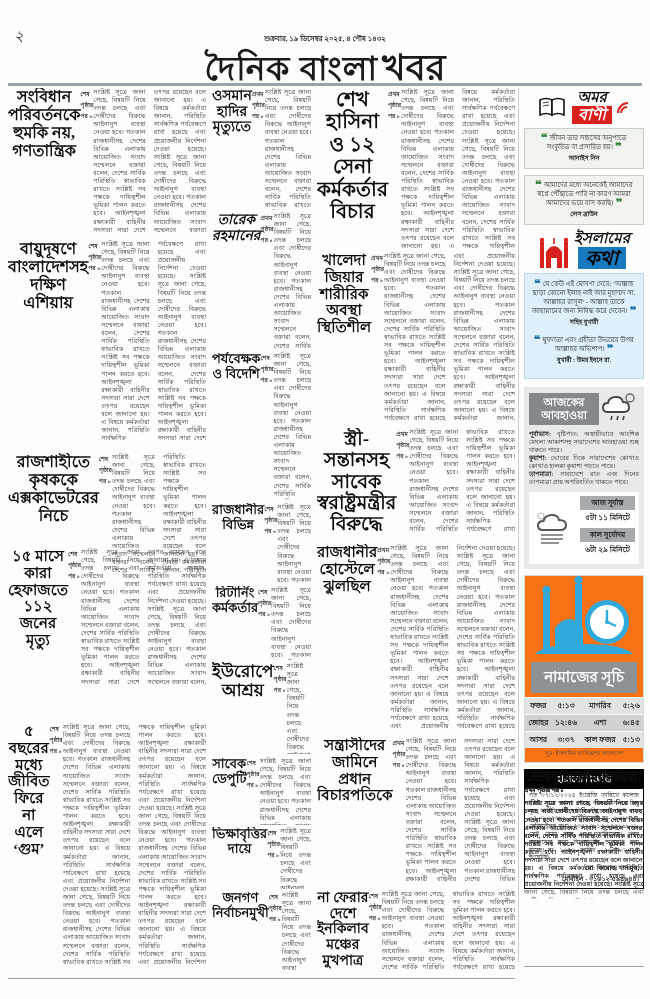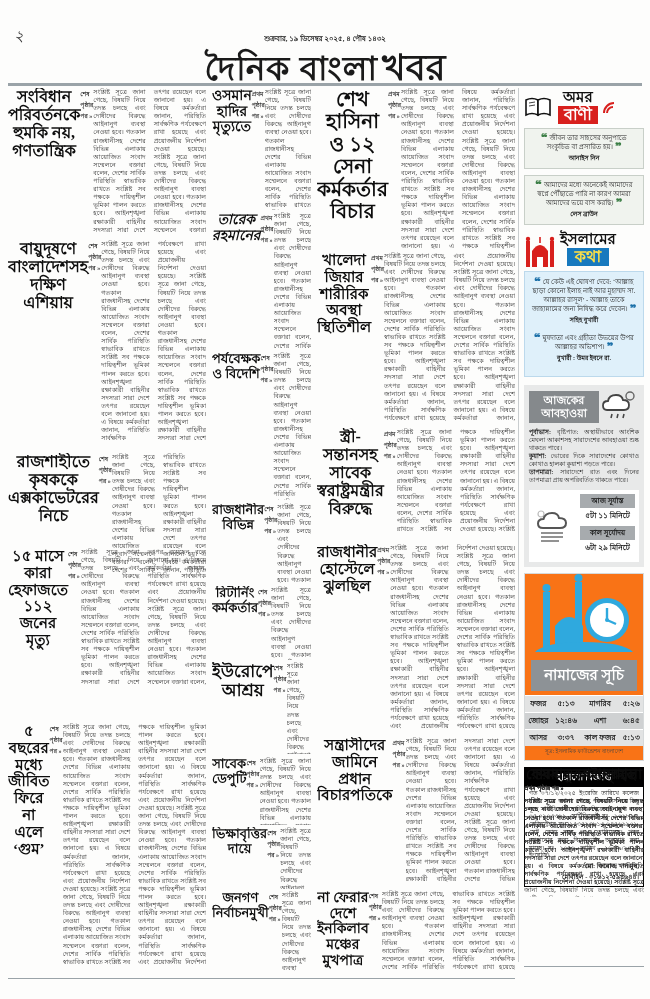--- a/index.html
+++ b/index.html
@@ -17,26 +17,26 @@
 
   
   .article{position:absolute;overflow:hidden;display:flex;}
   .article h2{margin:0 0 2px 0;text-align:center;font-weight:700;line-height:1.12;color:#0d0d0d;}
   .kicker{font-size:6px;font-weight:bold;color:#333;margin:1px 0 3px 0;}
   .abody{flex:1 1 auto;overflow:hidden;font-size:6.3px;line-height:8.1px;text-align:justify;color:#2a2a2a;}
   .abody.cols2{column-count:2;column-gap:8px;}
 
   
   .sidebar{position:absolute;left:524px;top:88px;width:120px;}
-  .logo-row{display:flex;align-items:center;gap:4px;margin:2px 0 4px 0;}
+  .logo-row{display:flex;align-items:center;justify-content:center;gap:4px;margin:2px 0 4px 0;font-style:italic;}
   .ab-stack{display:flex;flex-direction:column;align-items:center;line-height:1;}
   .ab-top{font-size:15px;font-weight:900;color:#111;}
   .ab-bottom{font-size:16px;font-weight:900;color:#fff;background:#d8201d;padding:1px 6px;margin-top:1px;}
   .ik-top{font-size:15px;font-weight:900;color:#111;}
-  .ik-bottom{font-size:16px;font-weight:900;color:#fde047;background:#1779be;padding:1px 8px;margin-top:1px;}
+  .ik-bottom{font-size:20px;font-weight:900;color:#000000;background:#1779be;padding:1px 8px;margin-top:1px;}
   .quote-box{border:1px solid #c8cfc8;background:#f0f3ee;margin:0 0 6px 0;padding:4px 5px;text-align:center;}
   .quote-text{font-size:6.8px;line-height:9px;color:#222;}
   .qmark{font-weight:bold;font-size:9px;}
   .qmark.green{color:#3a7d44;}
   .qmark.blue{color:#1a6fa8;}
   .quote-author{font-size:6.2px;font-weight:bold;margin-top:2px;color:#111;}
   .hadith-box{background:#dff0fa;border:1px solid #bcd9ec;padding:5px;margin:0 0 8px 0;text-align:center;}
   .hadith-box .quote-item{margin-bottom:7px;}
   .weather-box{background:#e8e9e9;padding:5px;margin:0 0 6px 0;}
   .weather-head{display:flex;align-items:center;justify-content:space-between;}
@@ -115,21 +115,21 @@
         <h2 style="font-size: 13px;">পর্যবেক্ষক ও বিদেশি</h2>
         <div class="kicker">শেষ পৃষ্ঠার পর »</div>
         <div class="abody">সংশ্লিষ্ট সূত্রে জানা গেছে, বিষয়টি নিয়ে তদন্ত চলছে এবং দোষীদের বিরুদ্ধে আইনানুগ ব্যবস্থা নেওয়া হবে। গতকাল রাজধানীসহ দেশের বিভিন্ন এলাকায় আয়োজিত সংবাদ সম্মেলনে বক্তারা বলেন, দেশের সার্বিক পরিস্থিতি স্বাভাবিক রাখতে সংশ্লিষ্ট সব পক্ষকে দায়িত্বশীল ভূমিকা পালন করতে হবে। আইনশৃঙ্খলা রক্ষাকারী বাহিনীর সদস্যরা সারা দেশে তৎপর রয়েছেন বলে জানানো হয়। এ বিষয়ে কর্মকর্তারা জানান, পরিস্থিতি সার্বক্ষণিক পর্যবেক্ষণে রাখা হয়েছে এবং প্রয়োজনীয় নির্দেশনা দেওয়া হয়েছে। সংশ্লিষ্ট সূত্রে জানা গেছে, বিষয়টি নিয়ে তদন্ত চলছে এবং দোষীদের বিরুদ্ধে আইনানুগ ব্যবস্থা নেওয়া হবে। গতকাল রাজধানীসহ দেশের বিভিন্ন এলাকায় আয়োজিত সংবাদ সম্মেলনে বক্তারা বলেন, দেশের সার্বিক পরিস্থিতি স্বাভাবিক রাখতে সংশ্লিষ্ট সব পক্ষকে দায়িত্বশীল ভূমিকা পালন করতে হবে। আইনশৃঙ্খলা রক্ষাকারী বাহিনীর সদস্যরা সারা দেশে তৎপর রয়েছেন বলে জানানো হয়। এ বিষয়ে কর্মকর্তারা জানান, পরিস্থিতি সার্বক্ষণিক পর্যবেক্ষণে রাখা হয়েছে এবং প্রয়োজনীয় নির্দেশনা দেওয়া হয়েছে। সংশ্লিষ্ট সূত্রে জানা গেছে, বিষয়টি নিয়ে তদন্ত চলছে এবং দোষীদের বিরুদ্ধে আইনানুগ ব্যবস্থা নেওয়া হবে। গতকাল রাজধানীসহ দেশের বিভিন্ন এলাকায় আয়োজিত সংবাদ সম্মেলনে বক্তারা বলেন, দেশের সার্বিক পরিস্থিতি স্বাভাবিক রাখতে সংশ্লিষ্ট সব পক্ষকে দায়িত্বশীল ভূমিকা পালন করতে হবে। আইনশৃঙ্খলা রক্ষাকারী বাহিনীর সদস্যরা সারা দেশে তৎপর রয়েছেন বলে জানানো হয়। এ বিষয়ে কর্মকর্তারা জানান, পরিস্থিতি সার্বক্ষণিক পর্যবেক্ষণে রাখা হয়েছে এবং প্রয়োজনীয় নির্দেশনা দেওয়া হয়েছে। সংশ্লিষ্ট সূত্রে জানা গেছে, বিষয়টি নিয়ে তদন্ত চলছে এবং দোষীদের বিরুদ্ধে আইনানুগ ব্যবস্থা নেওয়া হবে। গতকাল রাজধানীসহ দেশের বিভিন্ন এলাকায় আয়োজিত সংবাদ সম্মেলনে বক্তারা বলেন, দেশের সার্বিক পরিস্থিতি স্বাভাবিক রাখতে সংশ্লিষ্ট সব পক্ষকে দায়িত্বশীল ভূমিকা পালন করতে হবে। আইনশৃঙ্খলা রক্ষাকারী বাহিনীর সদস্যরা সারা দেশে তৎপর রয়েছেন বলে জানানো হয়। এ বিষয়ে কর্মকর্তারা জানান, পরিস্থিতি সার্বক্ষণিক পর্যবেক্ষণে রাখা হয়েছে এবং প্রয়োজনীয় নির্দেশনা দেওয়া হয়েছে। সংশ্লিষ্ট সূত্রে জানা গেছে, বিষয়টি নিয়ে তদন্ত চলছে এবং দোষীদের বিরুদ্ধে আইনানুগ ব্যবস্থা নেওয়া হবে। গতকাল রাজধানীসহ দেশের বিভিন্ন এলাকায় আয়োজিত সংবাদ সম্মেলনে বক্তারা বলেন, দেশের সার্বিক পরিস্থিতি স্বাভাবিক রাখতে সংশ্লিষ্ট সব পক্ষকে দায়িত্বশীল ভূমিকা পালন করতে হবে। আইনশৃঙ্খলা রক্ষাকারী বাহিনীর সদস্যরা সারা দেশে তৎপর রয়েছেন বলে জানানো হয়। এ বিষয়ে কর্মকর্তারা জানান, পরিস্থিতি সার্বক্ষণিক পর্যবেক্ষণে রাখা হয়েছে এবং প্রয়োজনীয় নির্দেশনা দেওয়া হয়েছে। সংশ্লিষ্ট সূত্রে জানা গেছে, বিষয়টি নিয়ে তদন্ত চলছে এবং দোষীদের বিরুদ্ধে আইনানুগ ব্যবস্থা নেওয়া হবে। গতকাল রাজধানীসহ দেশের বিভিন্ন এলাকায় আয়োজিত সংবাদ সম্মেলনে বক্তারা বলেন, দেশের সার্বিক পরিস্থিতি স্বাভাবিক রাখতে সংশ্লিষ্ট সব পক্ষকে দায়িত্বশীল ভূমিকা পালন করতে হবে। আইনশৃঙ্খলা রক্ষাকারী বাহিনীর সদস্যরা সারা দেশে তৎপর রয়েছেন বলে জানানো হয়। এ বিষয়ে কর্মকর্তারা জানান, পরিস্থিতি সার্বক্ষণিক পর্যবেক্ষণে রাখা হয়েছে এবং প্রয়োজনীয় নির্দেশনা দেওয়া হয়েছে। সংশ্লিষ্ট সূত্রে জানা গেছে, বিষয়টি নিয়ে তদন্ত চলছে এবং দোষীদের বিরুদ্ধে আইনানুগ ব্যবস্থা নেওয়া হবে। গতকাল রাজধানীসহ দেশের বিভিন্ন এলাকায় আয়োজিত সংবাদ সম্মেলনে বক্তারা বলেন, দেশের সার্বিক পরিস্থিতি স্বাভাবিক রাখতে সংশ্লিষ্ট সব পক্ষকে দায়িত্বশীল ভূমিকা পালন করতে হবে। আইনশৃঙ্খলা রক্ষাকারী বাহিনীর সদস্যরা সারা দেশে তৎপর রয়েছেন বলে জানানো হয়। এ বিষয়ে কর্মকর্তারা জানান, পরিস্থিতি সার্বক্ষণিক পর্যবেক্ষণে রাখা হয়েছে এবং প্রয়োজনীয় নির্দেশনা দেওয়া হয়েছে। </div>
       </section>
       <section class="article" style="left: 8px; top: 453px; width: 198px; height: 126px; position: absolute;">
         <h2 style="font-size: 16px;">রাজশাহীতে কৃষককে এক্সকাভেটরের নিচে</h2>
         <div class="kicker">শেষ পৃষ্ঠার পর »</div>
         <div class="abody cols2">সংশ্লিষ্ট সূত্রে জানা গেছে, বিষয়টি নিয়ে তদন্ত চলছে এবং দোষীদের বিরুদ্ধে আইনানুগ ব্যবস্থা নেওয়া হবে। গতকাল রাজধানীসহ দেশের বিভিন্ন এলাকায় আয়োজিত সংবাদ সম্মেলনে বক্তারা বলেন, দেশের সার্বিক পরিস্থিতি স্বাভাবিক রাখতে সংশ্লিষ্ট সব পক্ষকে দায়িত্বশীল ভূমিকা পালন করতে হবে। আইনশৃঙ্খলা রক্ষাকারী বাহিনীর সদস্যরা সারা দেশে তৎপর রয়েছেন বলে জানানো হয়। এ বিষয়ে কর্মকর্তারা জানান, পরিস্থিতি সার্বক্ষণিক পর্যবেক্ষণে রাখা হয়েছে এবং প্রয়োজনীয় নির্দেশনা দেওয়া হয়েছে। সংশ্লিষ্ট সূত্রে জানা গেছে, বিষয়টি নিয়ে তদন্ত চলছে এবং দোষীদের বিরুদ্ধে আইনানুগ ব্যবস্থা নেওয়া হবে। গতকাল রাজধানীসহ দেশের বিভিন্ন এলাকায় আয়োজিত সংবাদ সম্মেলনে বক্তারা বলেন, দেশের সার্বিক পরিস্থিতি স্বাভাবিক রাখতে সংশ্লিষ্ট সব পক্ষকে দায়িত্বশীল ভূমিকা পালন করতে হবে। আইনশৃঙ্খলা রক্ষাকারী বাহিনীর সদস্যরা সারা দেশে তৎপর রয়েছেন বলে জানানো হয়। এ বিষয়ে কর্মকর্তারা জানান, পরিস্থিতি সার্বক্ষণিক পর্যবেক্ষণে রাখা হয়েছে এবং প্রয়োজনীয় নির্দেশনা দেওয়া হয়েছে। সংশ্লিষ্ট সূত্রে জানা গেছে, বিষয়টি নিয়ে তদন্ত চলছে এবং দোষীদের বিরুদ্ধে আইনানুগ ব্যবস্থা নেওয়া হবে। গতকাল রাজধানীসহ দেশের বিভিন্ন এলাকায় আয়োজিত সংবাদ সম্মেলনে বক্তারা বলেন, দেশের সার্বিক পরিস্থিতি স্বাভাবিক রাখতে সংশ্লিষ্ট সব পক্ষকে দায়িত্বশীল ভূমিকা পালন করতে হবে। আইনশৃঙ্খলা রক্ষাকারী বাহিনীর সদস্যরা সারা দেশে তৎপর রয়েছেন বলে জানানো হয়। এ বিষয়ে কর্মকর্তারা জানান, পরিস্থিতি সার্বক্ষণিক পর্যবেক্ষণে রাখা হয়েছে এবং প্রয়োজনীয় নির্দেশনা দেওয়া হয়েছে। সংশ্লিষ্ট সূত্রে জানা গেছে, বিষয়টি নিয়ে তদন্ত চলছে এবং দোষীদের বিরুদ্ধে আইনানুগ ব্যবস্থা নেওয়া হবে। গতকাল রাজধানীসহ দেশের বিভিন্ন এলাকায় আয়োজিত সংবাদ সম্মেলনে বক্তারা বলেন, দেশের সার্বিক পরিস্থিতি স্বাভাবিক রাখতে সংশ্লিষ্ট সব পক্ষকে দায়িত্বশীল ভূমিকা পালন করতে হবে। আইনশৃঙ্খলা রক্ষাকারী বাহিনীর সদস্যরা সারা দেশে তৎপর রয়েছেন বলে জানানো হয়। এ বিষয়ে কর্মকর্তারা জানান, পরিস্থিতি সার্বক্ষণিক পর্যবেক্ষণে রাখা হয়েছে এবং প্রয়োজনীয় নির্দেশনা দেওয়া হয়েছে। সংশ্লিষ্ট সূত্রে জানা গেছে, বিষয়টি নিয়ে তদন্ত চলছে এবং দোষীদের বিরুদ্ধে আইনানুগ ব্যবস্থা নেওয়া হবে। গতকাল রাজধানীসহ দেশের বিভিন্ন এলাকায় আয়োজিত সংবাদ সম্মেলনে বক্তারা বলেন, দেশের সার্বিক পরিস্থিতি স্বাভাবিক রাখতে সংশ্লিষ্ট সব পক্ষকে দায়িত্বশীল ভূমিকা পালন করতে হবে। আইনশৃঙ্খলা রক্ষাকারী বাহিনীর সদস্যরা সারা দেশে তৎপর রয়েছেন বলে জানানো হয়। এ বিষয়ে কর্মকর্তারা জানান, পরিস্থিতি সার্বক্ষণিক পর্যবেক্ষণে রাখা হয়েছে এবং প্রয়োজনীয় নির্দেশনা দেওয়া হয়েছে। সংশ্লিষ্ট সূত্রে জানা গেছে, বিষয়টি নিয়ে তদন্ত চলছে এবং দোষীদের বিরুদ্ধে আইনানুগ ব্যবস্থা নেওয়া হবে। গতকাল রাজধানীসহ দেশের বিভিন্ন এলাকায় আয়োজিত সংবাদ সম্মেলনে বক্তারা বলেন, দেশের সার্বিক পরিস্থিতি স্বাভাবিক রাখতে সংশ্লিষ্ট সব পক্ষকে দায়িত্বশীল ভূমিকা পালন করতে হবে। আইনশৃঙ্খলা রক্ষাকারী বাহিনীর সদস্যরা সারা দেশে তৎপর রয়েছেন বলে জানানো হয়। এ বিষয়ে কর্মকর্তারা জানান, পরিস্থিতি সার্বক্ষণিক পর্যবেক্ষণে রাখা হয়েছে এবং প্রয়োজনীয় নির্দেশনা দেওয়া হয়েছে। সংশ্লিষ্ট সূত্রে জানা গেছে, বিষয়টি নিয়ে তদন্ত চলছে এবং দোষীদের বিরুদ্ধে আইনানুগ ব্যবস্থা নেওয়া হবে। গতকাল রাজধানীসহ দেশের বিভিন্ন এলাকায় আয়োজিত সংবাদ সম্মেলনে বক্তারা বলেন, দেশের সার্বিক পরিস্থিতি স্বাভাবিক রাখতে সংশ্লিষ্ট সব পক্ষকে দায়িত্বশীল ভূমিকা পালন করতে হবে। আইনশৃঙ্খলা রক্ষাকারী বাহিনীর সদস্যরা সারা দেশে তৎপর রয়েছেন বলে জানানো হয়। এ বিষয়ে কর্মকর্তারা জানান, পরিস্থিতি সার্বক্ষণিক পর্যবেক্ষণে রাখা হয়েছে এবং প্রয়োজনীয় নির্দেশনা দেওয়া হয়েছে। সংশ্লিষ্ট সূত্রে জানা গেছে, বিষয়টি নিয়ে তদন্ত চলছে এবং দোষীদের বিরুদ্ধে আইনানুগ ব্যবস্থা নেওয়া হবে। গতকাল রাজধানীসহ দেশের বিভিন্ন এলাকায় আয়োজিত সংবাদ সম্মেলনে বক্তারা বলেন, দেশের সার্বিক পরিস্থিতি স্বাভাবিক রাখতে সংশ্লিষ্ট সব পক্ষকে দায়িত্বশীল ভূমিকা পালন করতে হবে। আইনশৃঙ্খলা রক্ষাকারী বাহিনীর সদস্যরা সারা দেশে তৎপর রয়েছেন বলে জানানো হয়। এ বিষয়ে কর্মকর্তারা জানান, পরিস্থিতি সার্বক্ষণিক পর্যবেক্ষণে রাখা হয়েছে এবং প্রয়োজনীয় নির্দেশনা দেওয়া হয়েছে। সংশ্লিষ্ট সূত্রে জানা গেছে, বিষয়টি নিয়ে তদন্ত চলছে এবং দোষীদের বিরুদ্ধে আইনানুগ ব্যবস্থা নেওয়া হবে। গতকাল রাজধানীসহ দেশের বিভিন্ন এলাকায় আয়োজিত সংবাদ সম্মেলনে বক্তারা বলেন, দেশের সার্বিক পরিস্থিতি স্বাভাবিক রাখতে সংশ্লিষ্ট সব পক্ষকে দায়িত্বশীল ভূমিকা পালন করতে হবে। আইনশৃঙ্খলা রক্ষাকারী বাহিনীর সদস্যরা সারা দেশে তৎপর রয়েছেন বলে জানানো হয়। এ বিষয়ে কর্মকর্তারা জানান, পরিস্থিতি সার্বক্ষণিক পর্যবেক্ষণে রাখা হয়েছে এবং প্রয়োজনীয় নির্দেশনা দেওয়া হয়েছে। সংশ্লিষ্ট সূত্রে জানা গেছে, বিষয়টি নিয়ে তদন্ত চলছে এবং দোষীদের বিরুদ্ধে আইনানুগ ব্যবস্থা নেওয়া হবে। গতকাল রাজধানীসহ দেশের বিভিন্ন এলাকায় আয়োজিত সংবাদ সম্মেলনে বক্তারা বলেন, দেশের সার্বিক পরিস্থিতি স্বাভাবিক রাখতে সংশ্লিষ্ট সব পক্ষকে দায়িত্বশীল ভূমিকা পালন করতে হবে। আইনশৃঙ্খলা রক্ষাকারী বাহিনীর সদস্যরা সারা দেশে তৎপর রয়েছেন বলে জানানো হয়। এ বিষয়ে কর্মকর্তারা জানান, পরিস্থিতি সার্বক্ষণিক পর্যবেক্ষণে রাখা হয়েছে এবং প্রয়োজনীয় নির্দেশনা দেওয়া হয়েছে। সংশ্লিষ্ট সূত্রে জানা গেছে, বিষয়টি নিয়ে তদন্ত চলছে এবং দোষীদের বিরুদ্ধে আইনানুগ ব্যবস্থা নেওয়া হবে। গতকাল রাজধানীসহ দেশের বিভিন্ন এলাকায় আয়োজিত সংবাদ সম্মেলনে বক্তারা বলেন, দেশের সার্বিক পরিস্থিতি স্বাভাবিক রাখতে সংশ্লিষ্ট সব পক্ষকে দায়িত্বশীল ভূমিকা পালন করতে হবে। আইনশৃঙ্খলা রক্ষাকারী বাহিনীর সদস্যরা সারা দেশে তৎপর রয়েছেন বলে জানানো হয়। এ বিষয়ে কর্মকর্তারা জানান, পরিস্থিতি সার্বক্ষণিক পর্যবেক্ষণে রাখা হয়েছে এবং প্রয়োজনীয় নির্দেশনা দেওয়া হয়েছে। </div>
       </section>
       <section class="article" style="left: 317px; top: 428px; width: 198px; height: 113px; position: absolute;">
-        <h2 style="font-size: 16px;">স্ত্রী-সন্তানসহ সাবেক স্বরাষ্ট্রমন্ত্রীর বিরুদ্ধে</h2>
+        <h2 style="font-size: 19px;">স্ত্রী-সন্তানসহ সাবেক স্বরাষ্ট্রমন্ত্রীর বিরুদ্ধে</h2>
         <div class="kicker">প্রথম পৃষ্ঠার পর »</div>
         <div class="abody cols2">সংশ্লিষ্ট সূত্রে জানা গেছে, বিষয়টি নিয়ে তদন্ত চলছে এবং দোষীদের বিরুদ্ধে আইনানুগ ব্যবস্থা নেওয়া হবে। গতকাল রাজধানীসহ দেশের বিভিন্ন এলাকায় আয়োজিত সংবাদ সম্মেলনে বক্তারা বলেন, দেশের সার্বিক পরিস্থিতি স্বাভাবিক রাখতে সংশ্লিষ্ট সব পক্ষকে দায়িত্বশীল ভূমিকা পালন করতে হবে। আইনশৃঙ্খলা রক্ষাকারী বাহিনীর সদস্যরা সারা দেশে তৎপর রয়েছেন বলে জানানো হয়। এ বিষয়ে কর্মকর্তারা জানান, পরিস্থিতি সার্বক্ষণিক পর্যবেক্ষণে রাখা হয়েছে এবং প্রয়োজনীয় নির্দেশনা দেওয়া হয়েছে। সংশ্লিষ্ট সূত্রে জানা গেছে, বিষয়টি নিয়ে তদন্ত চলছে এবং দোষীদের বিরুদ্ধে আইনানুগ ব্যবস্থা নেওয়া হবে। গতকাল রাজধানীসহ দেশের বিভিন্ন এলাকায় আয়োজিত সংবাদ সম্মেলনে বক্তারা বলেন, দেশের সার্বিক পরিস্থিতি স্বাভাবিক রাখতে সংশ্লিষ্ট সব পক্ষকে দায়িত্বশীল ভূমিকা পালন করতে হবে। আইনশৃঙ্খলা রক্ষাকারী বাহিনীর সদস্যরা সারা দেশে তৎপর রয়েছেন বলে জানানো হয়। এ বিষয়ে কর্মকর্তারা জানান, পরিস্থিতি সার্বক্ষণিক পর্যবেক্ষণে রাখা হয়েছে এবং প্রয়োজনীয় নির্দেশনা দেওয়া হয়েছে। সংশ্লিষ্ট সূত্রে জানা গেছে, বিষয়টি নিয়ে তদন্ত চলছে এবং দোষীদের বিরুদ্ধে আইনানুগ ব্যবস্থা নেওয়া হবে। গতকাল রাজধানীসহ দেশের বিভিন্ন এলাকায় আয়োজিত সংবাদ সম্মেলনে বক্তারা বলেন, দেশের সার্বিক পরিস্থিতি স্বাভাবিক রাখতে সংশ্লিষ্ট সব পক্ষকে দায়িত্বশীল ভূমিকা পালন করতে হবে। আইনশৃঙ্খলা রক্ষাকারী বাহিনীর সদস্যরা সারা দেশে তৎপর রয়েছেন বলে জানানো হয়। এ বিষয়ে কর্মকর্তারা জানান, পরিস্থিতি সার্বক্ষণিক পর্যবেক্ষণে রাখা হয়েছে এবং প্রয়োজনীয় নির্দেশনা দেওয়া হয়েছে। সংশ্লিষ্ট সূত্রে জানা গেছে, বিষয়টি নিয়ে তদন্ত চলছে এবং দোষীদের বিরুদ্ধে আইনানুগ ব্যবস্থা নেওয়া হবে। গতকাল রাজধানীসহ দেশের বিভিন্ন এলাকায় আয়োজিত সংবাদ সম্মেলনে বক্তারা বলেন, দেশের সার্বিক পরিস্থিতি স্বাভাবিক রাখতে সংশ্লিষ্ট সব পক্ষকে দায়িত্বশীল ভূমিকা পালন করতে হবে। আইনশৃঙ্খলা রক্ষাকারী বাহিনীর সদস্যরা সারা দেশে তৎপর রয়েছেন বলে জানানো হয়। এ বিষয়ে কর্মকর্তারা জানান, পরিস্থিতি সার্বক্ষণিক পর্যবেক্ষণে রাখা হয়েছে এবং প্রয়োজনীয় নির্দেশনা দেওয়া হয়েছে। সংশ্লিষ্ট সূত্রে জানা গেছে, বিষয়টি নিয়ে তদন্ত চলছে এবং দোষীদের বিরুদ্ধে আইনানুগ ব্যবস্থা নেওয়া হবে। গতকাল রাজধানীসহ দেশের বিভিন্ন এলাকায় আয়োজিত সংবাদ সম্মেলনে বক্তারা বলেন, দেশের সার্বিক পরিস্থিতি স্বাভাবিক রাখতে সংশ্লিষ্ট সব পক্ষকে দায়িত্বশীল ভূমিকা পালন করতে হবে। আইনশৃঙ্খলা রক্ষাকারী বাহিনীর সদস্যরা সারা দেশে তৎপর রয়েছেন বলে জানানো হয়। এ বিষয়ে কর্মকর্তারা জানান, পরিস্থিতি সার্বক্ষণিক পর্যবেক্ষণে রাখা হয়েছে এবং প্রয়োজনীয় নির্দেশনা দেওয়া হয়েছে। সংশ্লিষ্ট সূত্রে জানা গেছে, বিষয়টি নিয়ে তদন্ত চলছে এবং দোষীদের বিরুদ্ধে আইনানুগ ব্যবস্থা নেওয়া হবে। গতকাল রাজধানীসহ দেশের বিভিন্ন এলাকায় আয়োজিত সংবাদ সম্মেলনে বক্তারা বলেন, দেশের সার্বিক পরিস্থিতি স্বাভাবিক রাখতে সংশ্লিষ্ট সব পক্ষকে দায়িত্বশীল ভূমিকা পালন করতে হবে। আইনশৃঙ্খলা রক্ষাকারী বাহিনীর সদস্যরা সারা দেশে তৎপর রয়েছেন বলে জানানো হয়। এ বিষয়ে কর্মকর্তারা জানান, পরিস্থিতি সার্বক্ষণিক পর্যবেক্ষণে রাখা হয়েছে এবং প্রয়োজনীয় নির্দেশনা দেওয়া হয়েছে। সংশ্লিষ্ট সূত্রে জানা গেছে, বিষয়টি নিয়ে তদন্ত চলছে এবং দোষীদের বিরুদ্ধে আইনানুগ ব্যবস্থা নেওয়া হবে। গতকাল রাজধানীসহ দেশের বিভিন্ন এলাকায় আয়োজিত সংবাদ সম্মেলনে বক্তারা বলেন, দেশের সার্বিক পরিস্থিতি স্বাভাবিক রাখতে সংশ্লিষ্ট সব পক্ষকে দায়িত্বশীল ভূমিকা পালন করতে হবে। আইনশৃঙ্খলা রক্ষাকারী বাহিনীর সদস্যরা সারা দেশে তৎপর রয়েছেন বলে জানানো হয়। এ বিষয়ে কর্মকর্তারা জানান, পরিস্থিতি সার্বক্ষণিক পর্যবেক্ষণে রাখা হয়েছে এবং প্রয়োজনীয় নির্দেশনা দেওয়া হয়েছে। সংশ্লিষ্ট সূত্রে জানা গেছে, বিষয়টি নিয়ে তদন্ত চলছে এবং দোষীদের বিরুদ্ধে আইনানুগ ব্যবস্থা নেওয়া হবে। গতকাল রাজধানীসহ দেশের বিভিন্ন এলাকায় আয়োজিত সংবাদ সম্মেলনে বক্তারা বলেন, দেশের সার্বিক পরিস্থিতি স্বাভাবিক রাখতে সংশ্লিষ্ট সব পক্ষকে দায়িত্বশীল ভূমিকা পালন করতে হবে। আইনশৃঙ্খলা রক্ষাকারী বাহিনীর সদস্যরা সারা দেশে তৎপর রয়েছেন বলে জানানো হয়। এ বিষয়ে কর্মকর্তারা জানান, পরিস্থিতি সার্বক্ষণিক পর্যবেক্ষণে রাখা হয়েছে এবং প্রয়োজনীয় নির্দেশনা দেওয়া হয়েছে। সংশ্লিষ্ট সূত্রে জানা গেছে, বিষয়টি নিয়ে তদন্ত চলছে এবং দোষীদের বিরুদ্ধে আইনানুগ ব্যবস্থা নেওয়া হবে। গতকাল রাজধানীসহ দেশের বিভিন্ন এলাকায় আয়োজিত সংবাদ সম্মেলনে বক্তারা বলেন, দেশের সার্বিক পরিস্থিতি স্বাভাবিক রাখতে সংশ্লিষ্ট সব পক্ষকে দায়িত্বশীল ভূমিকা পালন করতে হবে। আইনশৃঙ্খলা রক্ষাকারী বাহিনীর সদস্যরা সারা দেশে তৎপর রয়েছেন বলে জানানো হয়। এ বিষয়ে কর্মকর্তারা জানান, পরিস্থিতি সার্বক্ষণিক পর্যবেক্ষণে রাখা হয়েছে এবং প্রয়োজনীয় নির্দেশনা দেওয়া হয়েছে। সংশ্লিষ্ট সূত্রে জানা গেছে, বিষয়টি নিয়ে তদন্ত চলছে এবং দোষীদের বিরুদ্ধে আইনানুগ ব্যবস্থা নেওয়া হবে। গতকাল রাজধানীসহ দেশের বিভিন্ন এলাকায় আয়োজিত সংবাদ সম্মেলনে বক্তারা বলেন, দেশের সার্বিক পরিস্থিতি স্বাভাবিক রাখতে সংশ্লিষ্ট সব পক্ষকে দায়িত্বশীল ভূমিকা পালন করতে হবে। আইনশৃঙ্খলা রক্ষাকারী বাহিনীর সদস্যরা সারা দেশে তৎপর রয়েছেন বলে জানানো হয়। এ বিষয়ে কর্মকর্তারা জানান, পরিস্থিতি সার্বক্ষণিক পর্যবেক্ষণে রাখা হয়েছে এবং প্রয়োজনীয় নির্দেশনা দেওয়া হয়েছে। </div>
       </section>
       <section class="article" style="left: 212px; top: 503px; width: 99px; height: 80px; position: absolute;">
         <h2 style="font-size: 13px;">রাজধানীর বিভিন্ন</h2>
         <div class="kicker">শেষ পৃষ্ঠার পর »</div>
         <div class="abody">সংশ্লিষ্ট সূত্রে জানা গেছে, বিষয়টি নিয়ে তদন্ত চলছে এবং দোষীদের বিরুদ্ধে আইনানুগ ব্যবস্থা নেওয়া হবে। গতকাল রাজধানীসহ দেশের বিভিন্ন এলাকায় আয়োজিত সংবাদ সম্মেলনে বক্তারা বলেন, দেশের সার্বিক পরিস্থিতি স্বাভাবিক রাখতে সংশ্লিষ্ট সব পক্ষকে দায়িত্বশীল ভূমিকা পালন করতে হবে। আইনশৃঙ্খলা রক্ষাকারী বাহিনীর সদস্যরা সারা দেশে তৎপর রয়েছেন বলে জানানো হয়। এ বিষয়ে কর্মকর্তারা জানান, পরিস্থিতি সার্বক্ষণিক পর্যবেক্ষণে রাখা হয়েছে এবং প্রয়োজনীয় নির্দেশনা দেওয়া হয়েছে। সংশ্লিষ্ট সূত্রে জানা গেছে, বিষয়টি নিয়ে তদন্ত চলছে এবং দোষীদের বিরুদ্ধে আইনানুগ ব্যবস্থা নেওয়া হবে। গতকাল রাজধানীসহ দেশের বিভিন্ন এলাকায় আয়োজিত সংবাদ সম্মেলনে বক্তারা বলেন, দেশের সার্বিক পরিস্থিতি স্বাভাবিক রাখতে সংশ্লিষ্ট সব পক্ষকে দায়িত্বশীল ভূমিকা পালন করতে হবে। আইনশৃঙ্খলা রক্ষাকারী বাহিনীর সদস্যরা সারা দেশে তৎপর রয়েছেন বলে জানানো হয়। এ বিষয়ে কর্মকর্তারা জানান, পরিস্থিতি সার্বক্ষণিক পর্যবেক্ষণে রাখা হয়েছে এবং প্রয়োজনীয় নির্দেশনা দেওয়া হয়েছে। সংশ্লিষ্ট সূত্রে জানা গেছে, বিষয়টি নিয়ে তদন্ত চলছে এবং দোষীদের বিরুদ্ধে আইনানুগ ব্যবস্থা নেওয়া হবে। গতকাল রাজধানীসহ দেশের বিভিন্ন এলাকায় আয়োজিত সংবাদ সম্মেলনে বক্তারা বলেন, দেশের সার্বিক পরিস্থিতি স্বাভাবিক রাখতে সংশ্লিষ্ট সব পক্ষকে দায়িত্বশীল ভূমিকা পালন করতে হবে। আইনশৃঙ্খলা রক্ষাকারী বাহিনীর সদস্যরা সারা দেশে তৎপর রয়েছেন বলে জানানো হয়। এ বিষয়ে কর্মকর্তারা জানান, পরিস্থিতি সার্বক্ষণিক পর্যবেক্ষণে রাখা হয়েছে এবং প্রয়োজনীয় নির্দেশনা দেওয়া হয়েছে। সংশ্লিষ্ট সূত্রে জানা গেছে, বিষয়টি নিয়ে তদন্ত চলছে এবং দোষীদের বিরুদ্ধে আইনানুগ ব্যবস্থা নেওয়া হবে। গতকাল রাজধানীসহ দেশের বিভিন্ন এলাকায় আয়োজিত সংবাদ সম্মেলনে বক্তারা বলেন, দেশের সার্বিক পরিস্থিতি স্বাভাবিক রাখতে সংশ্লিষ্ট সব পক্ষকে দায়িত্বশীল ভূমিকা পালন করতে হবে। আইনশৃঙ্খলা রক্ষাকারী বাহিনীর সদস্যরা সারা দেশে তৎপর রয়েছেন বলে জানানো হয়। এ বিষয়ে কর্মকর্তারা জানান, পরিস্থিতি সার্বক্ষণিক পর্যবেক্ষণে রাখা হয়েছে এবং প্রয়োজনীয় নির্দেশনা দেওয়া হয়েছে। সংশ্লিষ্ট সূত্রে জানা গেছে, বিষয়টি নিয়ে তদন্ত চলছে এবং দোষীদের বিরুদ্ধে আইনানুগ ব্যবস্থা নেওয়া হবে। গতকাল রাজধানীসহ দেশের বিভিন্ন এলাকায় আয়োজিত সংবাদ সম্মেলনে বক্তারা বলেন, দেশের সার্বিক পরিস্থিতি স্বাভাবিক রাখতে সংশ্লিষ্ট সব পক্ষকে দায়িত্বশীল ভূমিকা পালন করতে হবে। আইনশৃঙ্খলা রক্ষাকারী বাহিনীর সদস্যরা সারা দেশে তৎপর রয়েছেন বলে জানানো হয়। এ বিষয়ে কর্মকর্তারা জানান, পরিস্থিতি সার্বক্ষণিক পর্যবেক্ষণে রাখা হয়েছে এবং প্রয়োজনীয় নির্দেশনা দেওয়া হয়েছে। </div>
       </section>
       <section class="article" style="left: 317px; top: 544px; width: 198px; height: 190px; position: absolute;">
         <h2 style="font-size: 15px;">রাজধানীর হোস্টেলে ঝুলছিল</h2>

